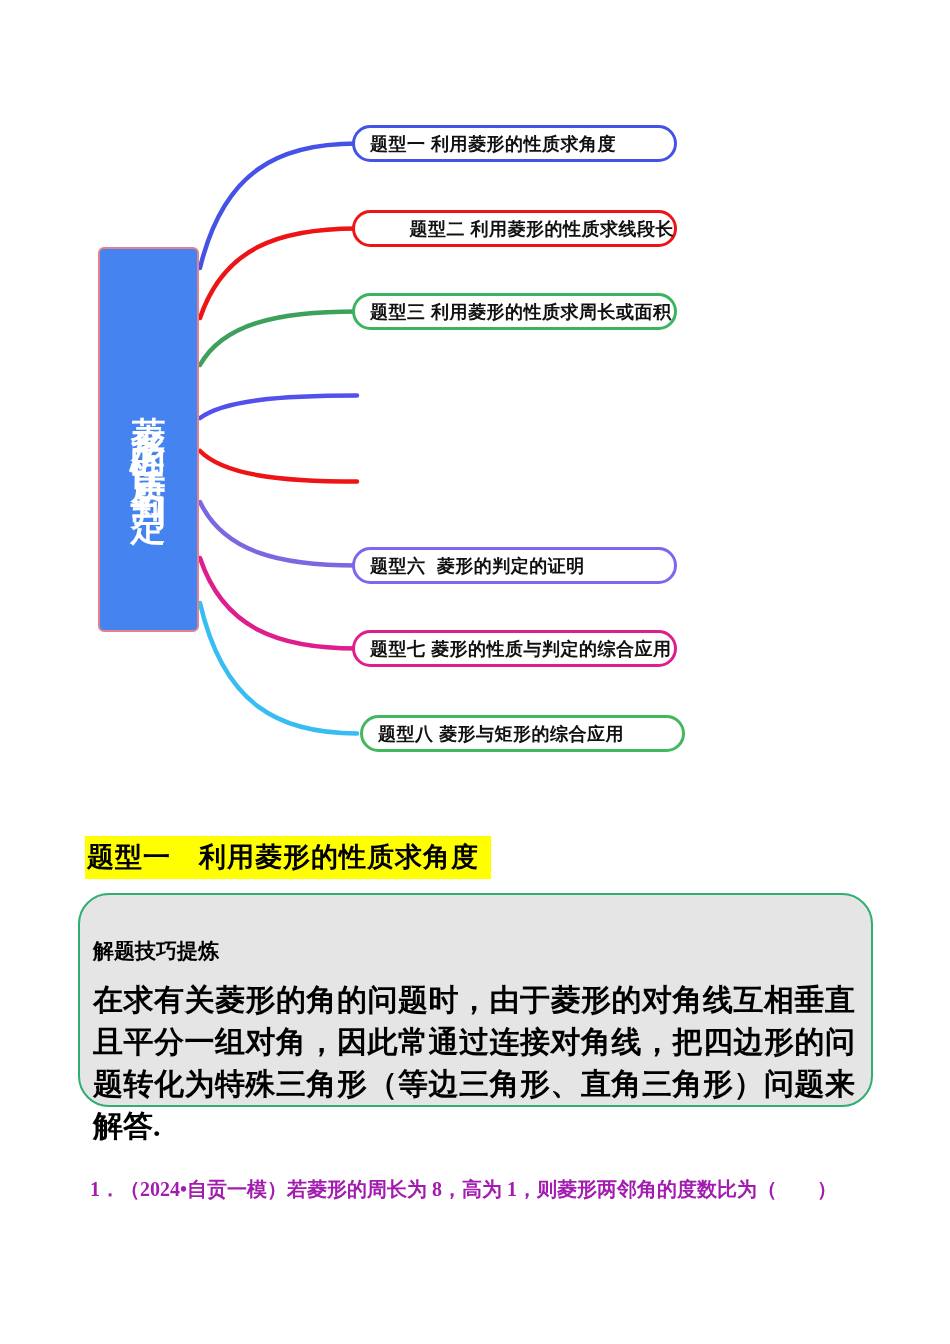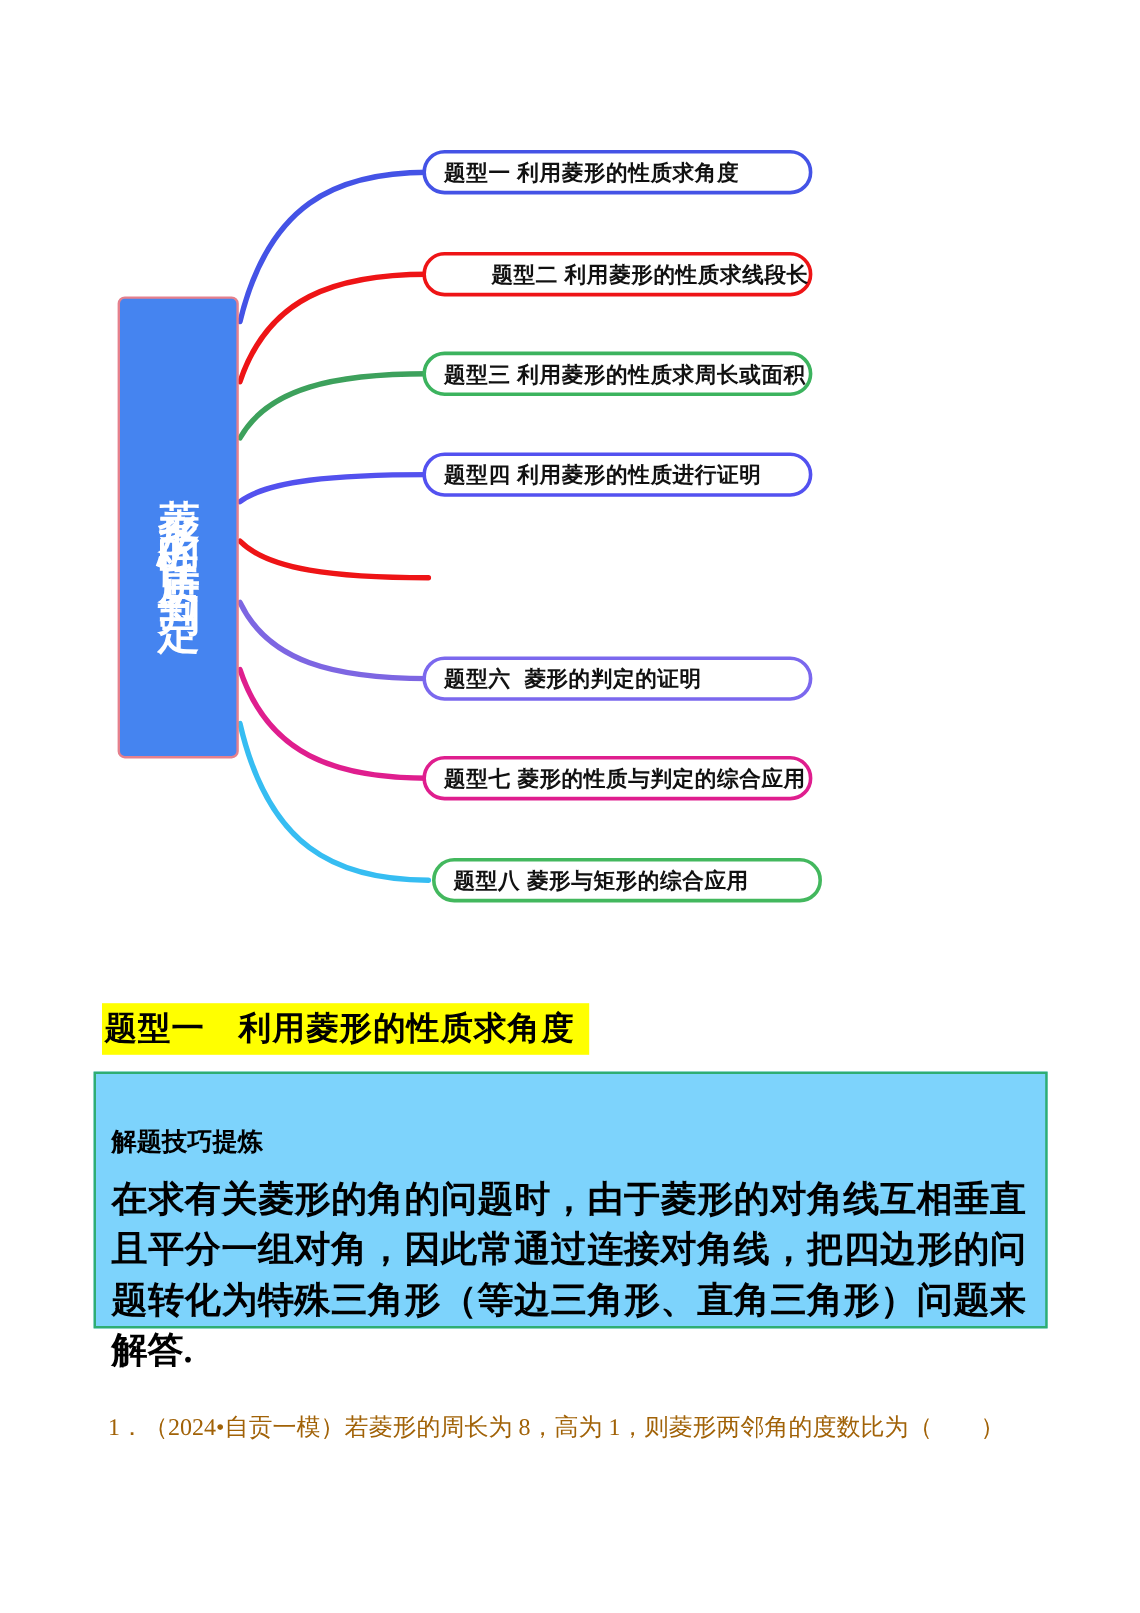--- a/index.html
+++ b/index.html
@@ -83,21 +83,22 @@
     text-align:justify;
     margin:0;
   }
   
   .question-line{
     position:absolute;
     left:90px;top:1176px;
     width:790px;
     font-family:"Liberation Serif", serif;
     font-size:20px;
-    color:#a16207;
+    color:#a21caf;
+    font-weight:bold;
   }
 </style>
 </head>
 <body style="background: rgb(255, 255, 255);">
 
 <div class="mindmap">
   <svg width="950" height="800" viewBox="0 0 950 800">
       <path d="M 200 268 C 223.55 170.89, 278.5 143.5, 357 143.5" fill="none" stroke="#4453e6" stroke-width="4.5" stroke-linecap="round"></path>
       <path d="M 200 318 C 223.55 248.19, 278.5 228.5, 357 228.5" fill="none" stroke="#ee1416" stroke-width="4.5" stroke-linecap="round"></path>
       <path d="M 200 365 C 223.55 323.27, 278.5 311.5, 357 311.5" fill="none" stroke="#3da15c" stroke-width="4.5" stroke-linecap="round"></path>
@@ -114,34 +115,31 @@
 
 <div class="branch-node" style="left: 352px; top: 125px; width: 325px; height: 37px; border-color: rgb(68, 83, 230);">
     <span class="branch-label">题型一 利用菱形的性质求角度</span>
   </div>
     <div class="branch-node" style="left: 352px; top: 210px; width: 325px; height: 37px; border-color: rgb(238, 20, 22); justify-content: flex-end;">
     <span class="branch-label">题型二 利用菱形的性质求线段长</span>
   </div>
     <div class="branch-node" style="left: 352px; top: 293px; width: 325px; height: 37px; border-color: rgb(60, 179, 94);">
     <span class="branch-label">题型三 利用菱形的性质求周长或面积</span>
   </div>
-    <div class="branch-node" style="left: 352px; top: 377px; width: 325px; height: 37px; border-color: rgb(83, 81, 240);">
-    <span class="branch-label">题型四 利用菱形的性质进行证明</span>
-  </div>
     <div class="branch-node" style="left: 352px; top: 547px; width: 325px; height: 37px; border-color: rgb(123, 104, 238); font-family: Liberation Mono, monospace;">
     <span class="branch-label">题型六 菱形的判定的证明</span>
   </div>
     <div class="branch-node" style="left: 352px; top: 630px; width: 325px; height: 37px; border-color: rgb(223, 30, 142);">
     <span class="branch-label">题型七 菱形的性质与判定的综合应用</span>
   </div>
     <div class="branch-node" style="left: 360px; top: 715px; width: 325px; height: 37px; border-color: rgb(67, 184, 94);">
     <span class="branch-label">题型八 菱形与矩形的综合应用</span>
   </div>
   </div>
 
 <div class="section-heading" style="background: rgb(255, 255, 0);">题型一　利用菱形的性质求角度</div>
 
-<div class="tips-box" style="background: #7dd3fc; border-color: rgb(47, 173, 114);">
+<div class="tips-box" style="background: #e5e5e5; border-color: rgb(47, 173, 114); border-radius: 31px;">
   <p class="tips-title">解题技巧提炼</p>
   <p class="tips-body">在求有关菱形的角的问题时，由于菱形的对角线互相垂直且平分一组对角，因此常通过连接对角线，把四边形的问题转化为特殊三角形（等边三角形、直角三角形）问题来解答.</p>
 </div>
 
 <div class="question-line">1．（2024•自贡一模）若菱形的周长为 8，高为 1，则菱形两邻角的度数比为（　　）</div>
 
 </body></html>

